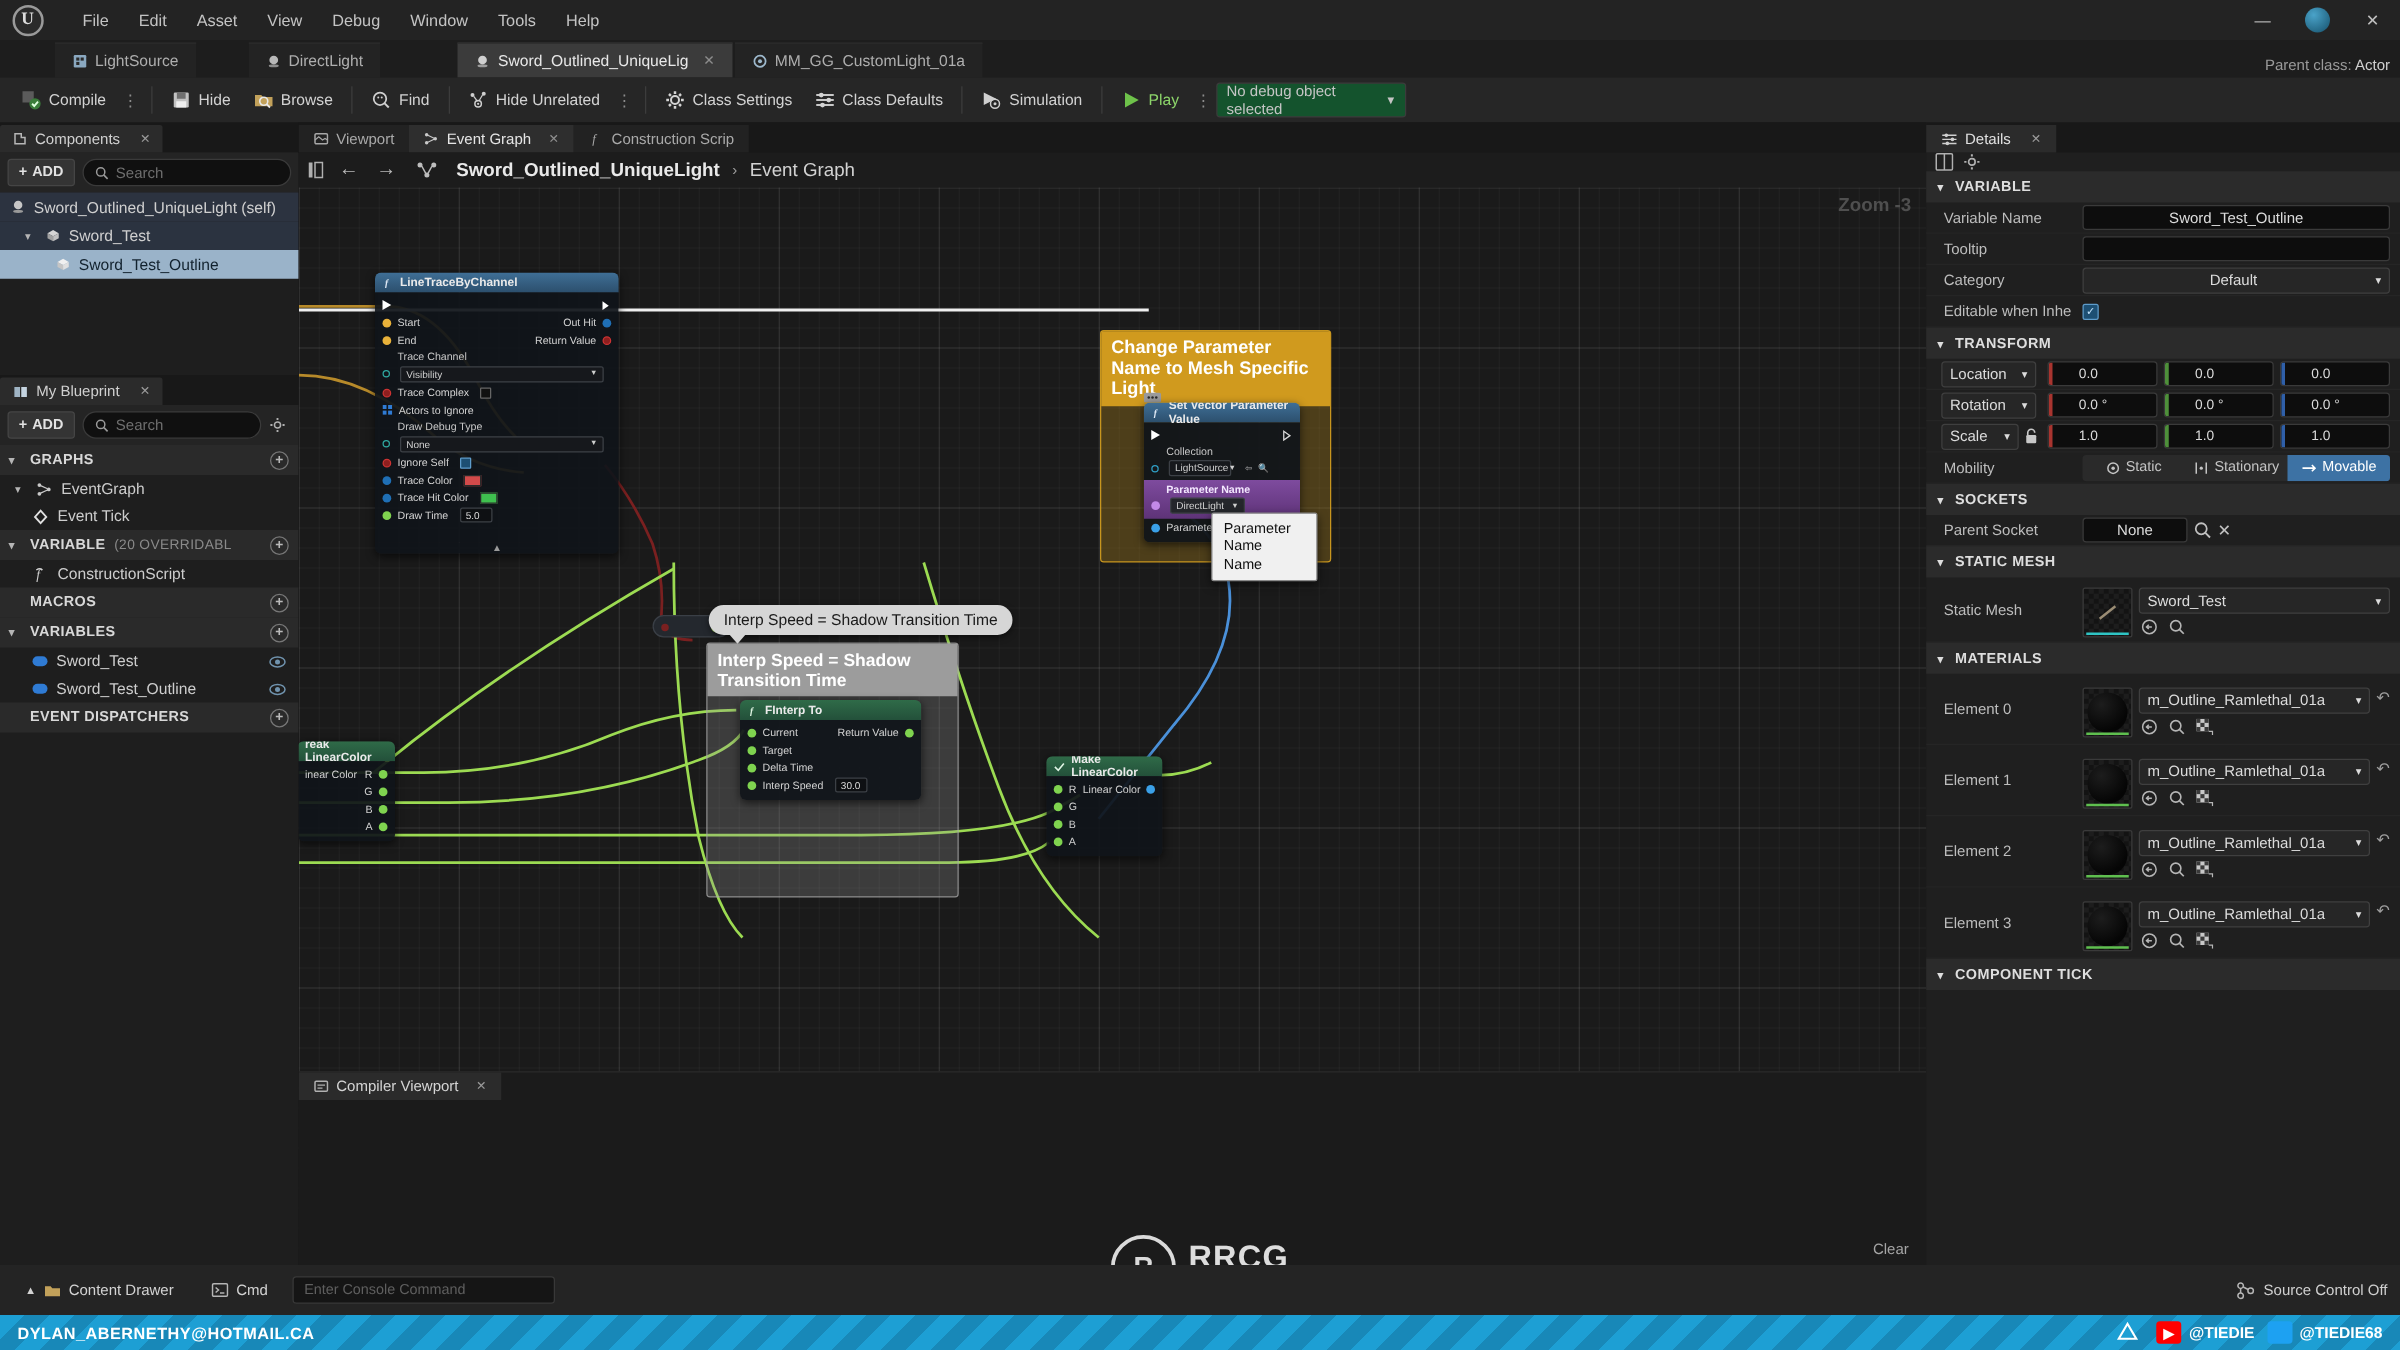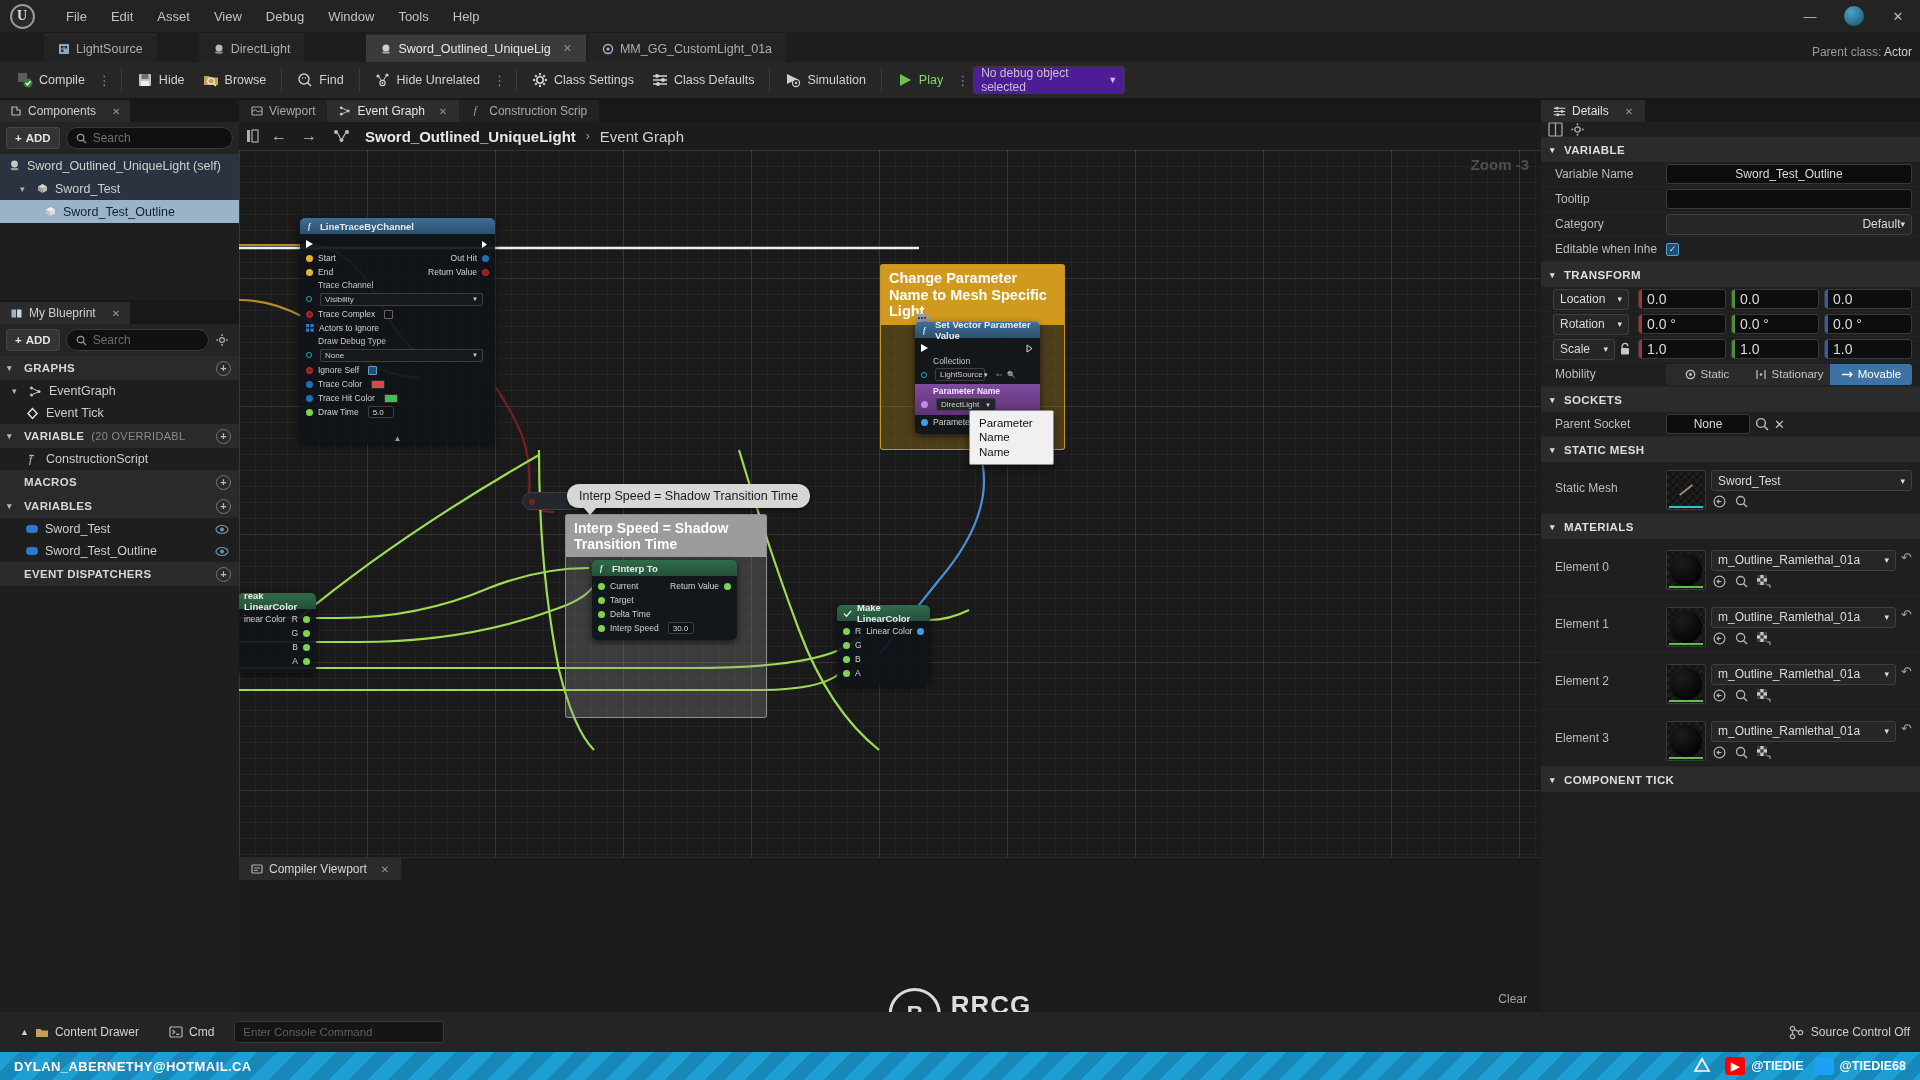--- a/index.html
+++ b/index.html
@@ -66,21 +66,21 @@
   }
   .tbtn {
     display: flex; align-items: center; gap: 6px; height: 30px; padding: 0 9px;
     font-size: 12.5px; color: #d2d2d2;
   }
   .tsep { width: 1px; height: 22px; background: #3c3c3c; margin: 0 6px; }
   .dots { font-size: 13px; color: #8c8c8c; letter-spacing: 0; padding: 0 4px; }
   .ico { width: 16px; height: 16px; display: inline-block; }
   .debugsel {
     display: flex; align-items: center; justify-content: space-between;
-    height: 24px; width: 152px; background: #4c1d95; border: 1px solid #3b3b3b;
+    height: 24px; width: 152px; background: #14532d; border: 1px solid #3b3b3b;
     border-radius: 3px; padding: 13px 7px; font-size: 12px; color: #c5c5c5;
   }
 
   
   .leftpanel {
     position: absolute; top: 98px; left: 0; width: 239px; bottom: 68px;
     background: #1e1e1e;
   }
   .panel-tabbar { display: flex; align-items: flex-end; height: 24px; background: #181818; }
   .panel-tab {
@@ -282,21 +282,21 @@
     flex: 1; height: 20px; background: #0d0d0d; border: 1px solid #3a3a3a; border-radius: 3px;
     font-size: 12px; color: #dcdcdc; display: flex; align-items: center; justify-content: center;
   }
   .d-combo {
     height: 21px; background: #262626; border: 1px solid #3f3f3f; border-radius: 3px;
     display: flex; align-items: center; justify-content: space-between; padding: 0 6px;
     font-size: 12px; color: #dcdcdc;
   }
   .axisbox {
     flex: 1; height: 20px; background: #0d0d0d; border: 1px solid #3a3a3a; border-radius: 3px;
-    display: flex; align-items: center; padding-left: 8px; font-size: 14px; color: #dcdcdc;
+    display: flex; align-items: center; padding-left: 24px; font-size: 11px; color: #dcdcdc;
     position: relative; overflow: hidden;
   }
   .axisbox::before {
     content: ""; position: absolute; left: 0; top: 0; bottom: 0; width: 3px;
   }
   .axisbox.x::before { background: #a8342f; }
   .axisbox.y::before { background: #4e8f3a; }
   .axisbox.z::before { background: #2f5fa8; }
   .axislbl { width: 76px; }
   .mobility { display: flex; flex: 1; height: 21px; border-radius: 3px; overflow: hidden; background: #2a2a2a; }
@@ -1151,21 +1151,21 @@
     <div class="d-row">
       <div class="d-lbl">Tooltip</div>
       <div class="d-val">
         <div class="d-input"></div>
       </div>
     </div>
     <div class="d-row">
       <div class="d-lbl">Category</div>
       <div class="d-val">
         <div class="d-combo" style="flex:1">
-          <span style="flex:1;text-align:right">Default</span>
+          <span style="flex:1;text-align:center">Default</span>
           <span style="font-size:9px">▾</span>
         </div>
       </div>
     </div>
     <div class="d-row">
       <div class="d-lbl">Editable when Inhe</div>
       <div class="d-val">
         <span style="width:13px;height:13px;border-radius:2px;background:#1d4f73;border:1px solid #5e9ccb;display:flex;align-items:center;justify-content:center;font-size:9px;color:#bfe0f8">✓</span>
       </div>
     </div>

